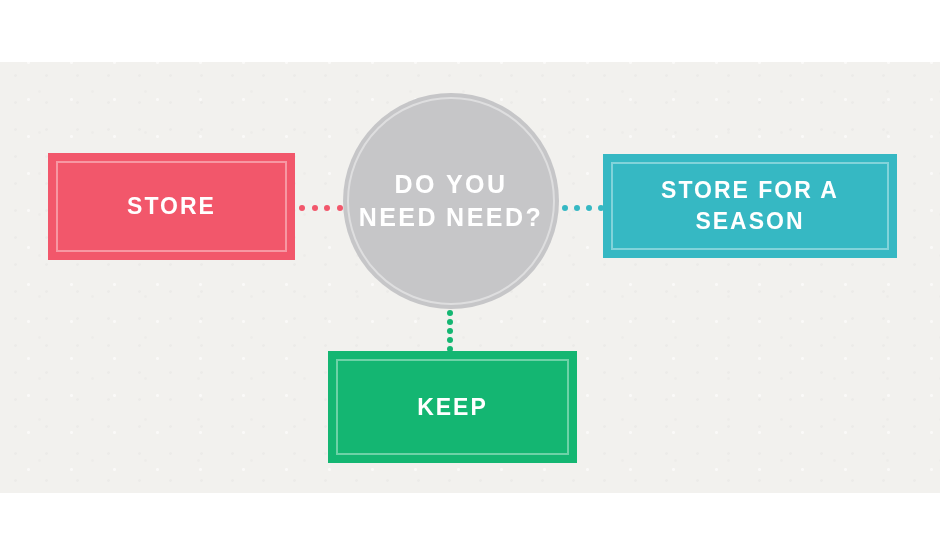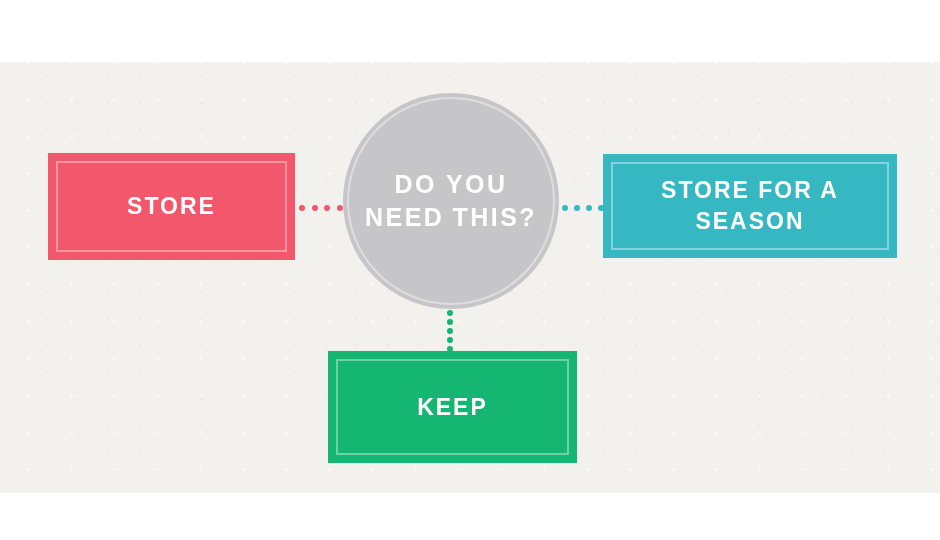--- a/index.html
+++ b/index.html
@@ -148,21 +148,21 @@
 </style>
 </head>
 <body>
 
 <div class="canvas">
   <div class="paper"></div>
 
   <div class="circle">
     <div class="question">
       <span>DO YOU</span><br>
-      <span class="em">NEED</span><span class="rest">THIS?</span>
+      <span class="em">NEED</span><span class="rest">NEED?</span>
     </div>
   </div>
 
   <div class="connector connector-left">
     <span class="dot"></span>
     <span class="dot"></span>
     <span class="dot"></span>
     <span class="dot"></span>
   </div>
 

